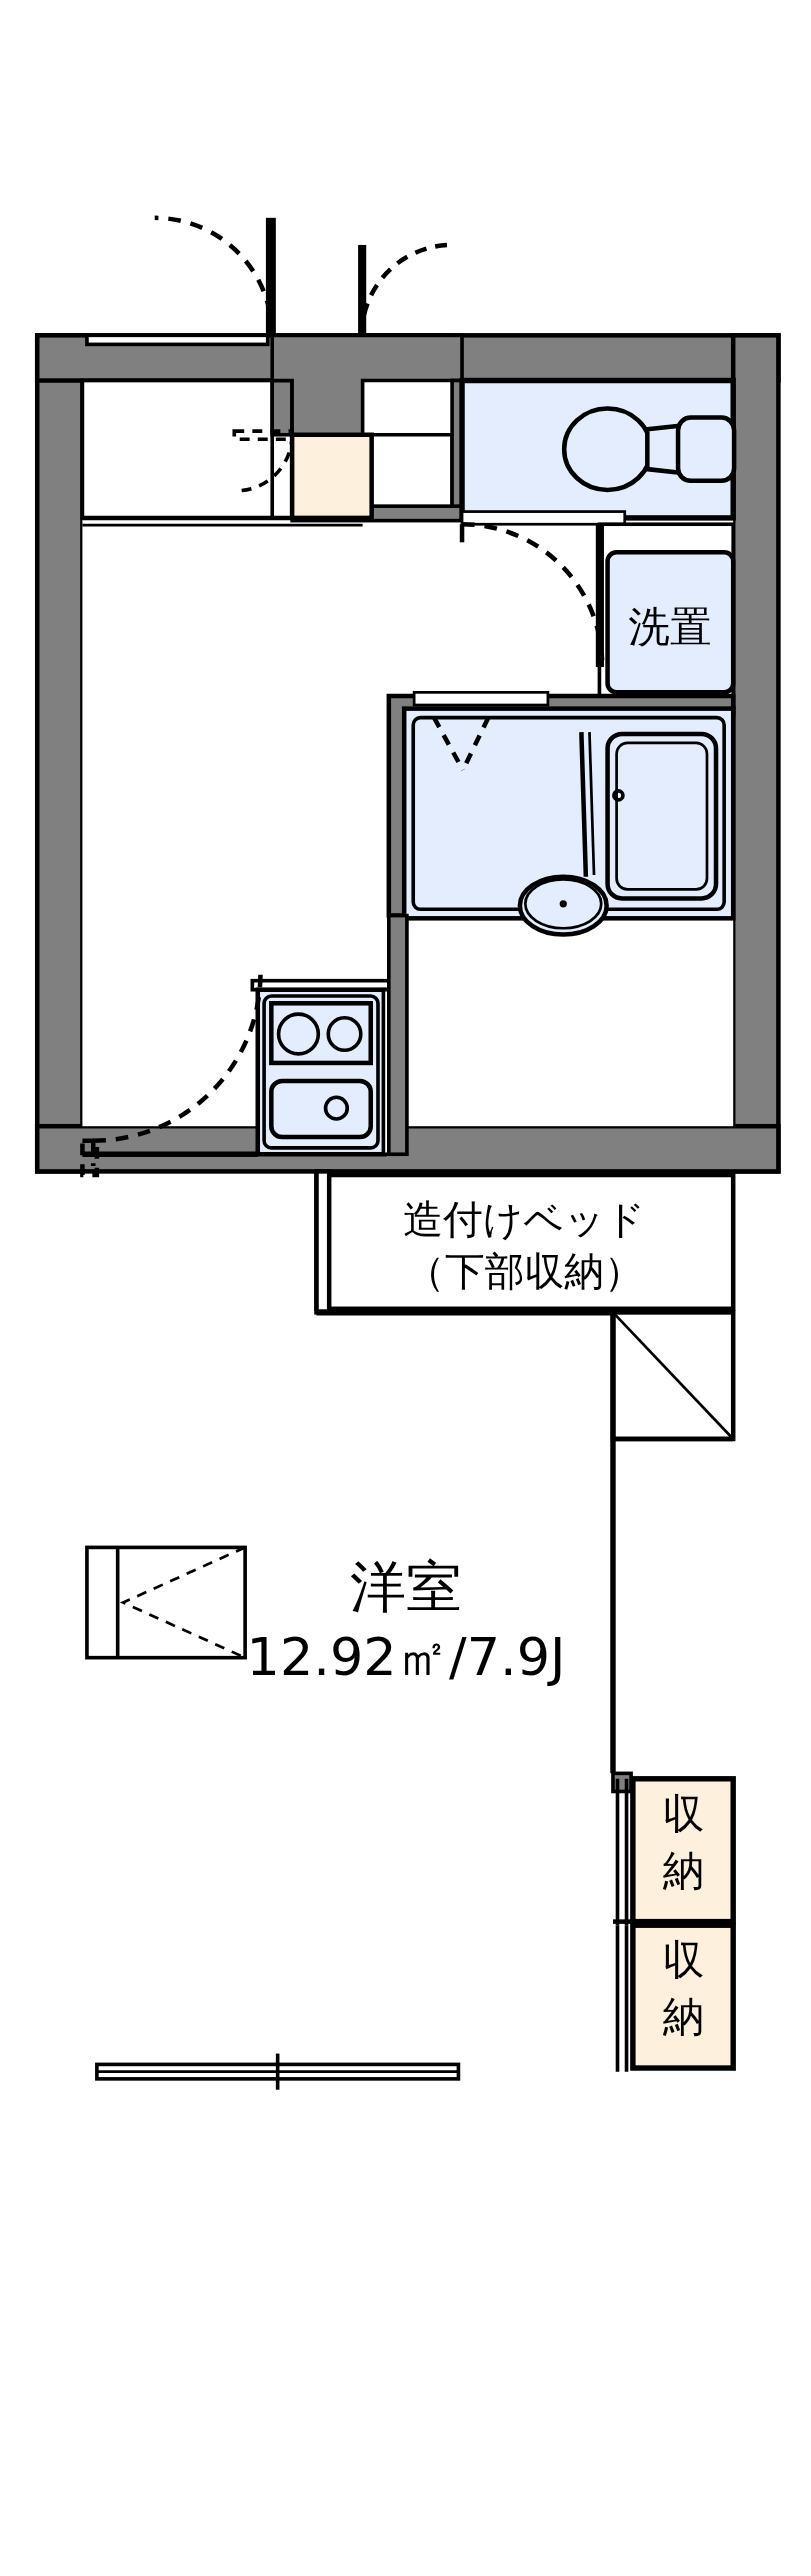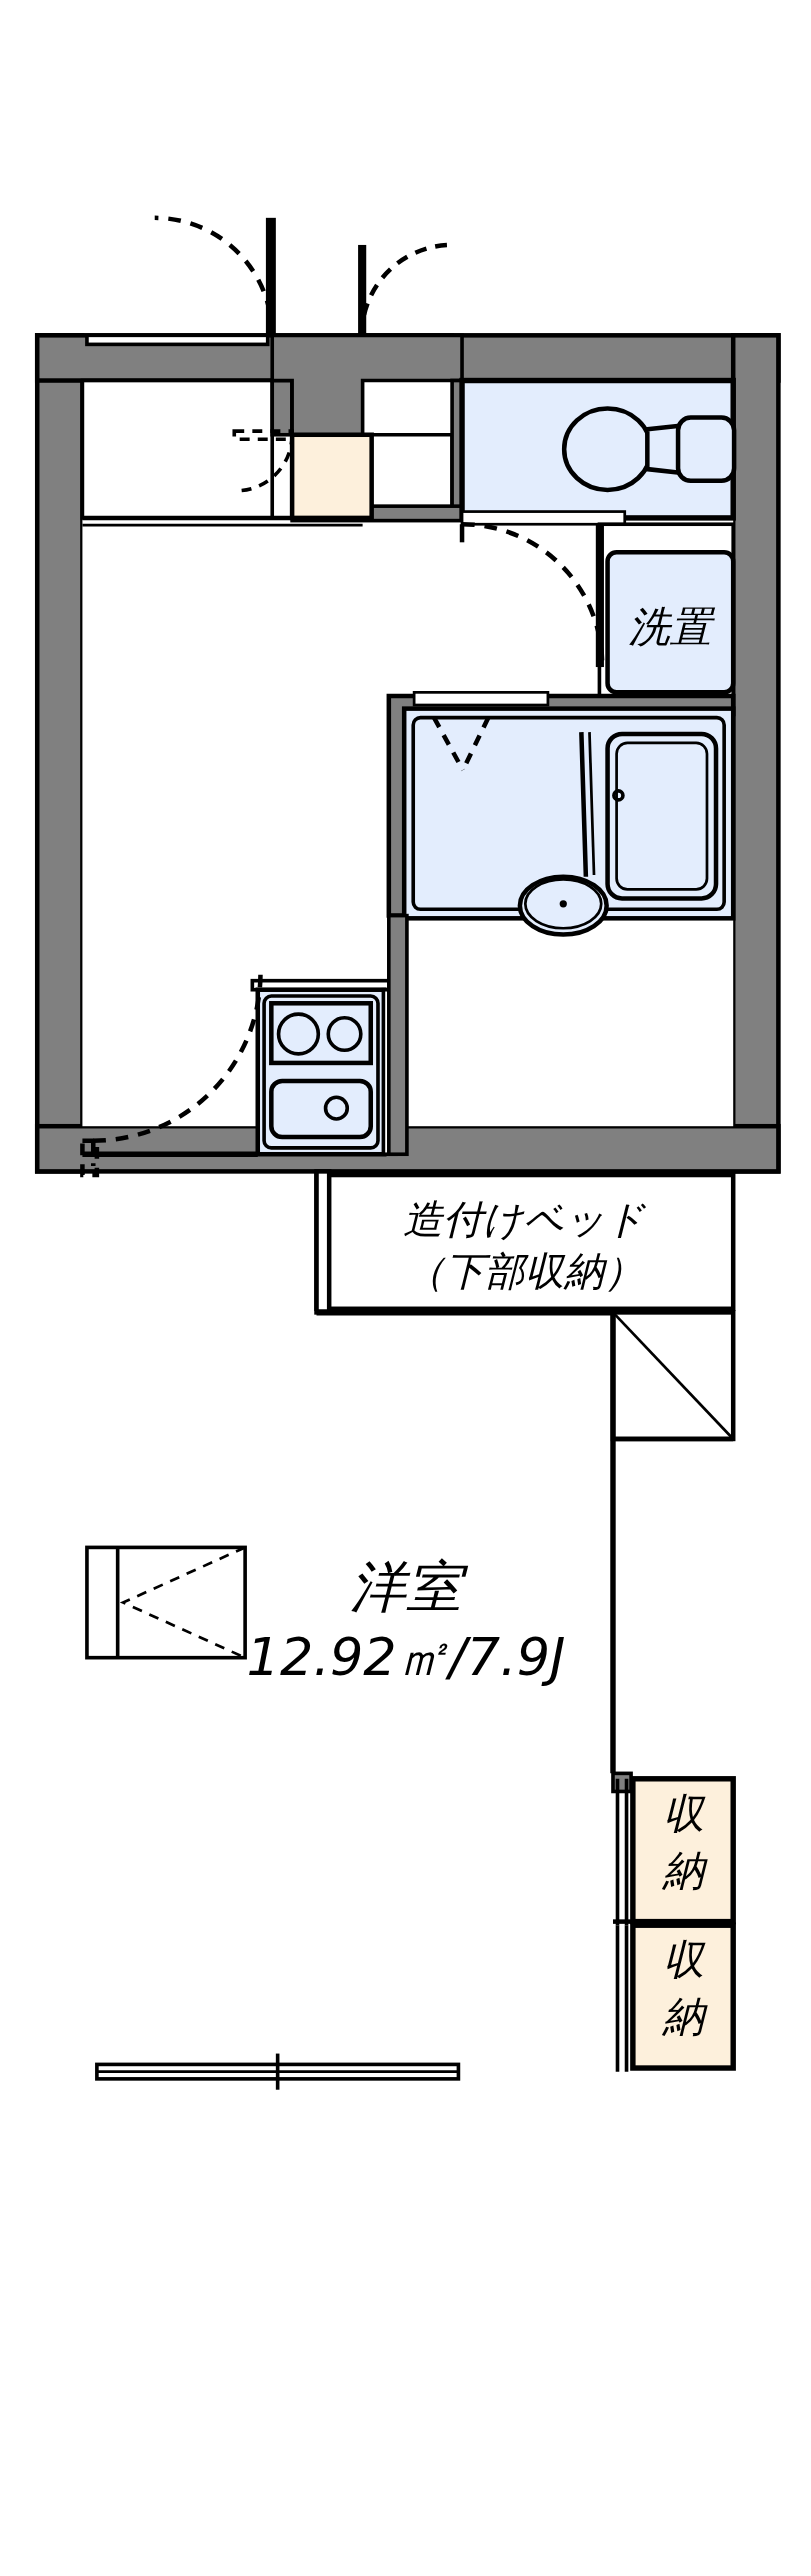--- a/index.html
+++ b/index.html
@@ -1,18 +1,18 @@
 <!DOCTYPE html>
 <html style="font-size:14.5px"><head>
 <meta charset="utf-8">
 <style>
   html,body{margin:0;padding:0;background:#ffffff;}
   body{width:812px;height:2576px;font-family:"Liberation Sans","DejaVu Sans",sans-serif;overflow:hidden;}
   #stage{position:relative;width:812px;height:2576px;background:#fff;}
-  #plan{position:absolute;left:0;top:0;width:812px;height:2576px;font-style:italic;}
+  #plan{position:absolute;left:0;top:0;width:812px;height:2576px;}
   svg{display:block;}
   .lbl{font-family:"DejaVu Sans","Liberation Sans",sans-serif;fill:#000;}
 </style>
 </head>
 <body>
 
 <div id="stage">
 <div id="plan">
 <svg width="812" height="2576" viewBox="0 0 898 2850" xmlns="http://www.w3.org/2000/svg">
 

